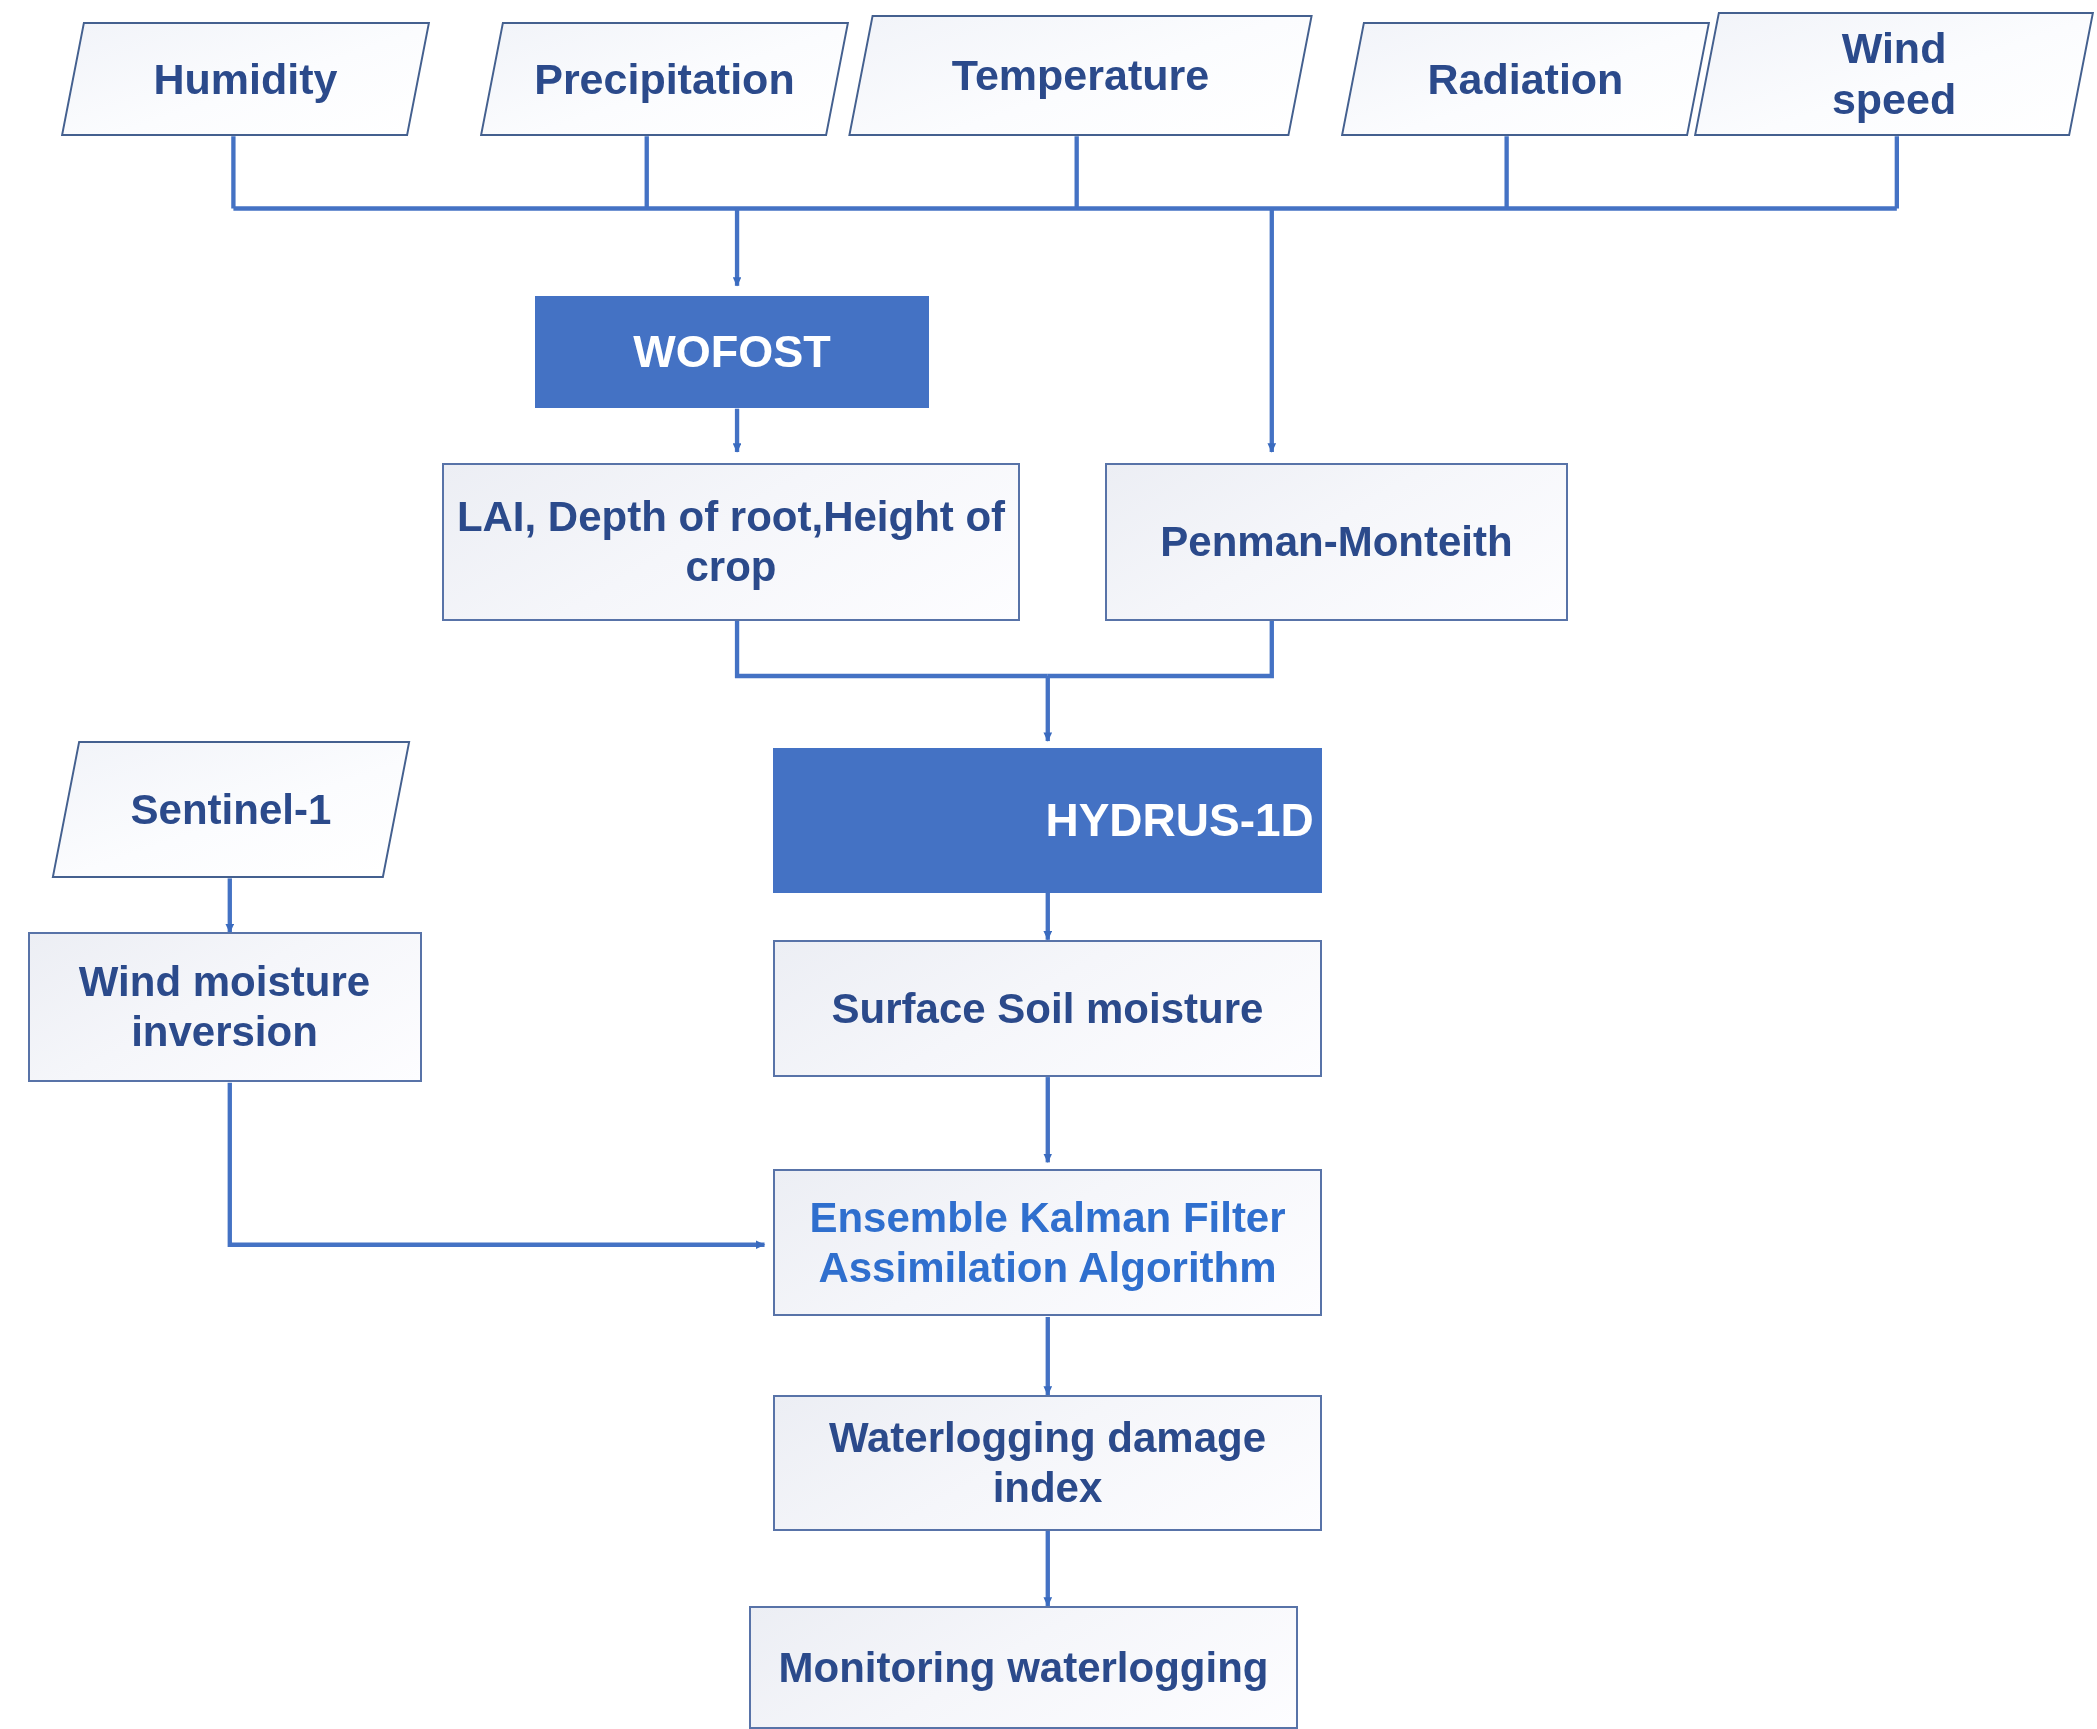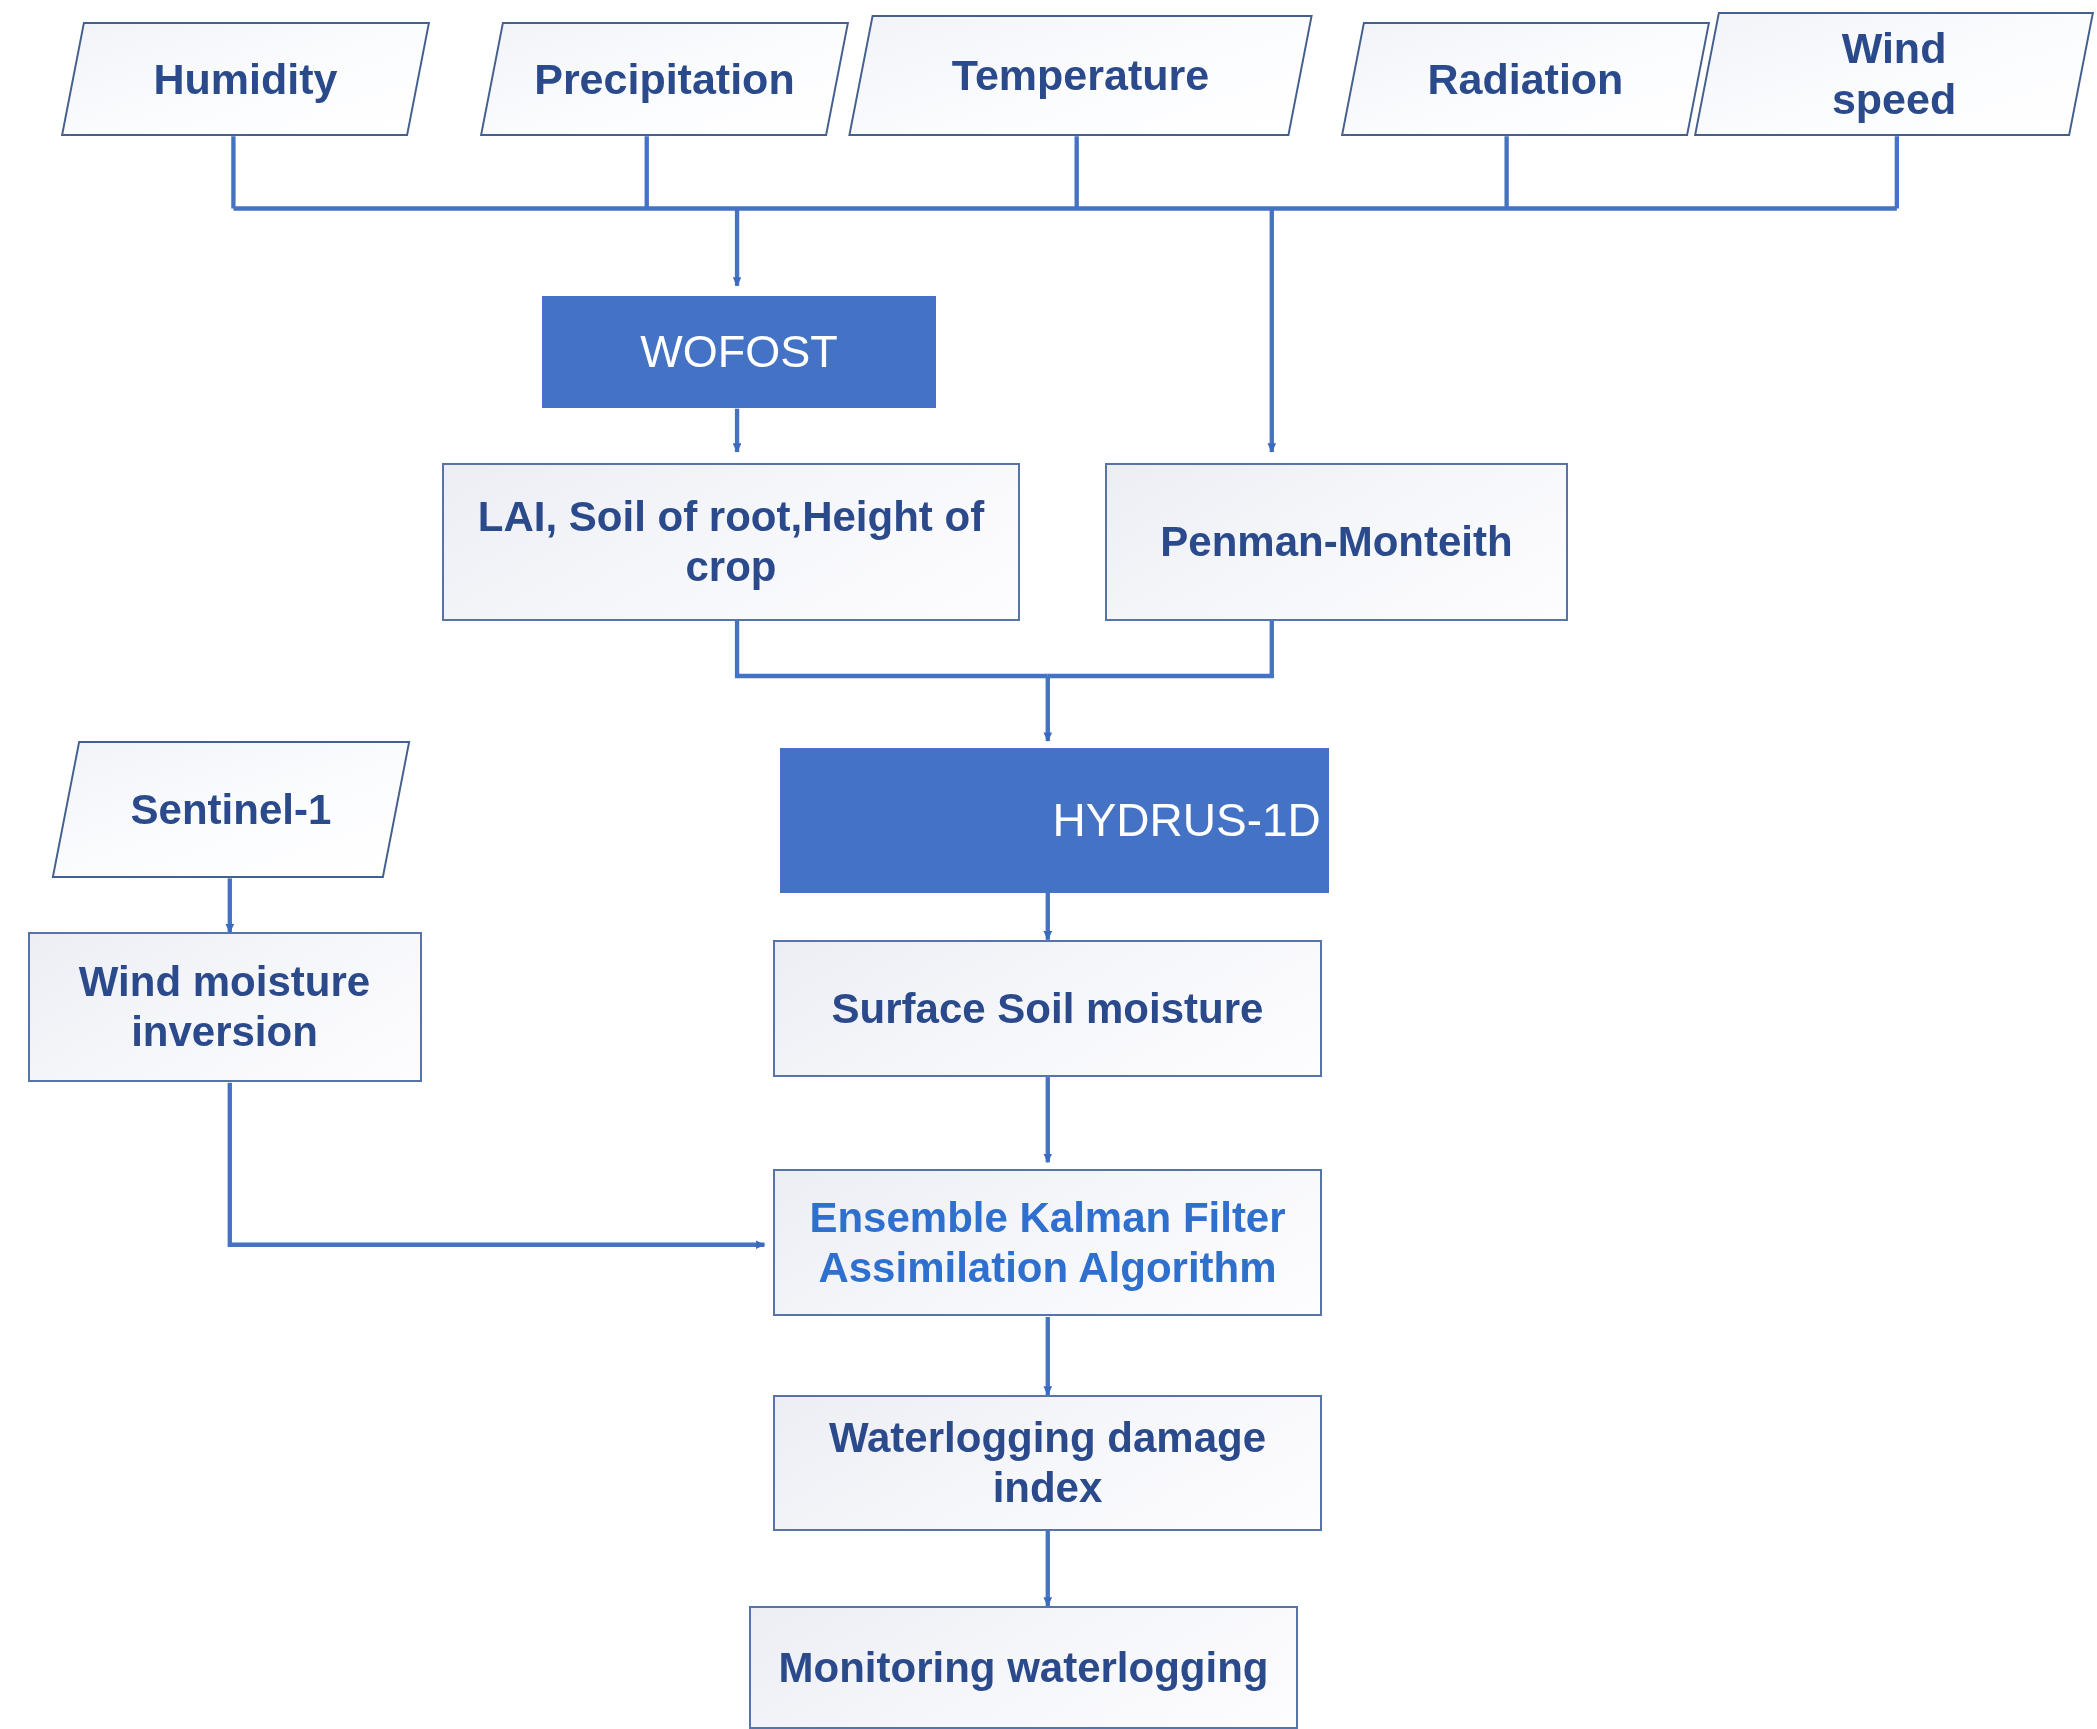--- a/index.html
+++ b/index.html
@@ -57,22 +57,21 @@
     border: 2.2px solid #5873a8;
     background: linear-gradient(150deg, #eceef4 0%, #f5f6fa 45%, #fdfdff 100%);
     color: #2b4a8b;
     font-weight: bold;
   }
   
   .box-filled {
     border: 1.4px solid #4472c4;
     background: #4472c4;
     color: #ffffff;
-    font-weight: normal;
-    margin-left: 7px;
+    font-weight: bold;
   }
   .accent-text {
     color: #2f6fce;
   }
 </style>
 </head>
 <body>
 
 <div id="canvas">
 
@@ -136,21 +135,21 @@
               border-width:2.2px; white-space:pre-line;">
     <span class="label">Wind
 speed</span>
   </div>
 
   <div class="node box-filled" style="left:535px; top:296px; width:394px; height:112px; font-size:45px;">
     <span class="label">WOFOST</span>
   </div>
 
   <div class="node box" style="left:442px; top:463px; width:578px; height:158px; font-size:42px;">
-    <span class="label">LAI, Soil of root,Height of crop</span>
+    <span class="label">LAI, Depth of root,Height of crop</span>
   </div>
 
   <div class="node box" style="left:1057px; top:463px; width:463px; height:158px; font-size:42px;margin-left:48px;">
     <span class="label">Penman-Monteith</span>
   </div>
 
   <div class="node box-filled" style="left:773px; top:748px; width:549px; height:145px; font-size:46px;text-align:right;">
     <span class="label">HYDRUS-1D</span>
   </div>
 

